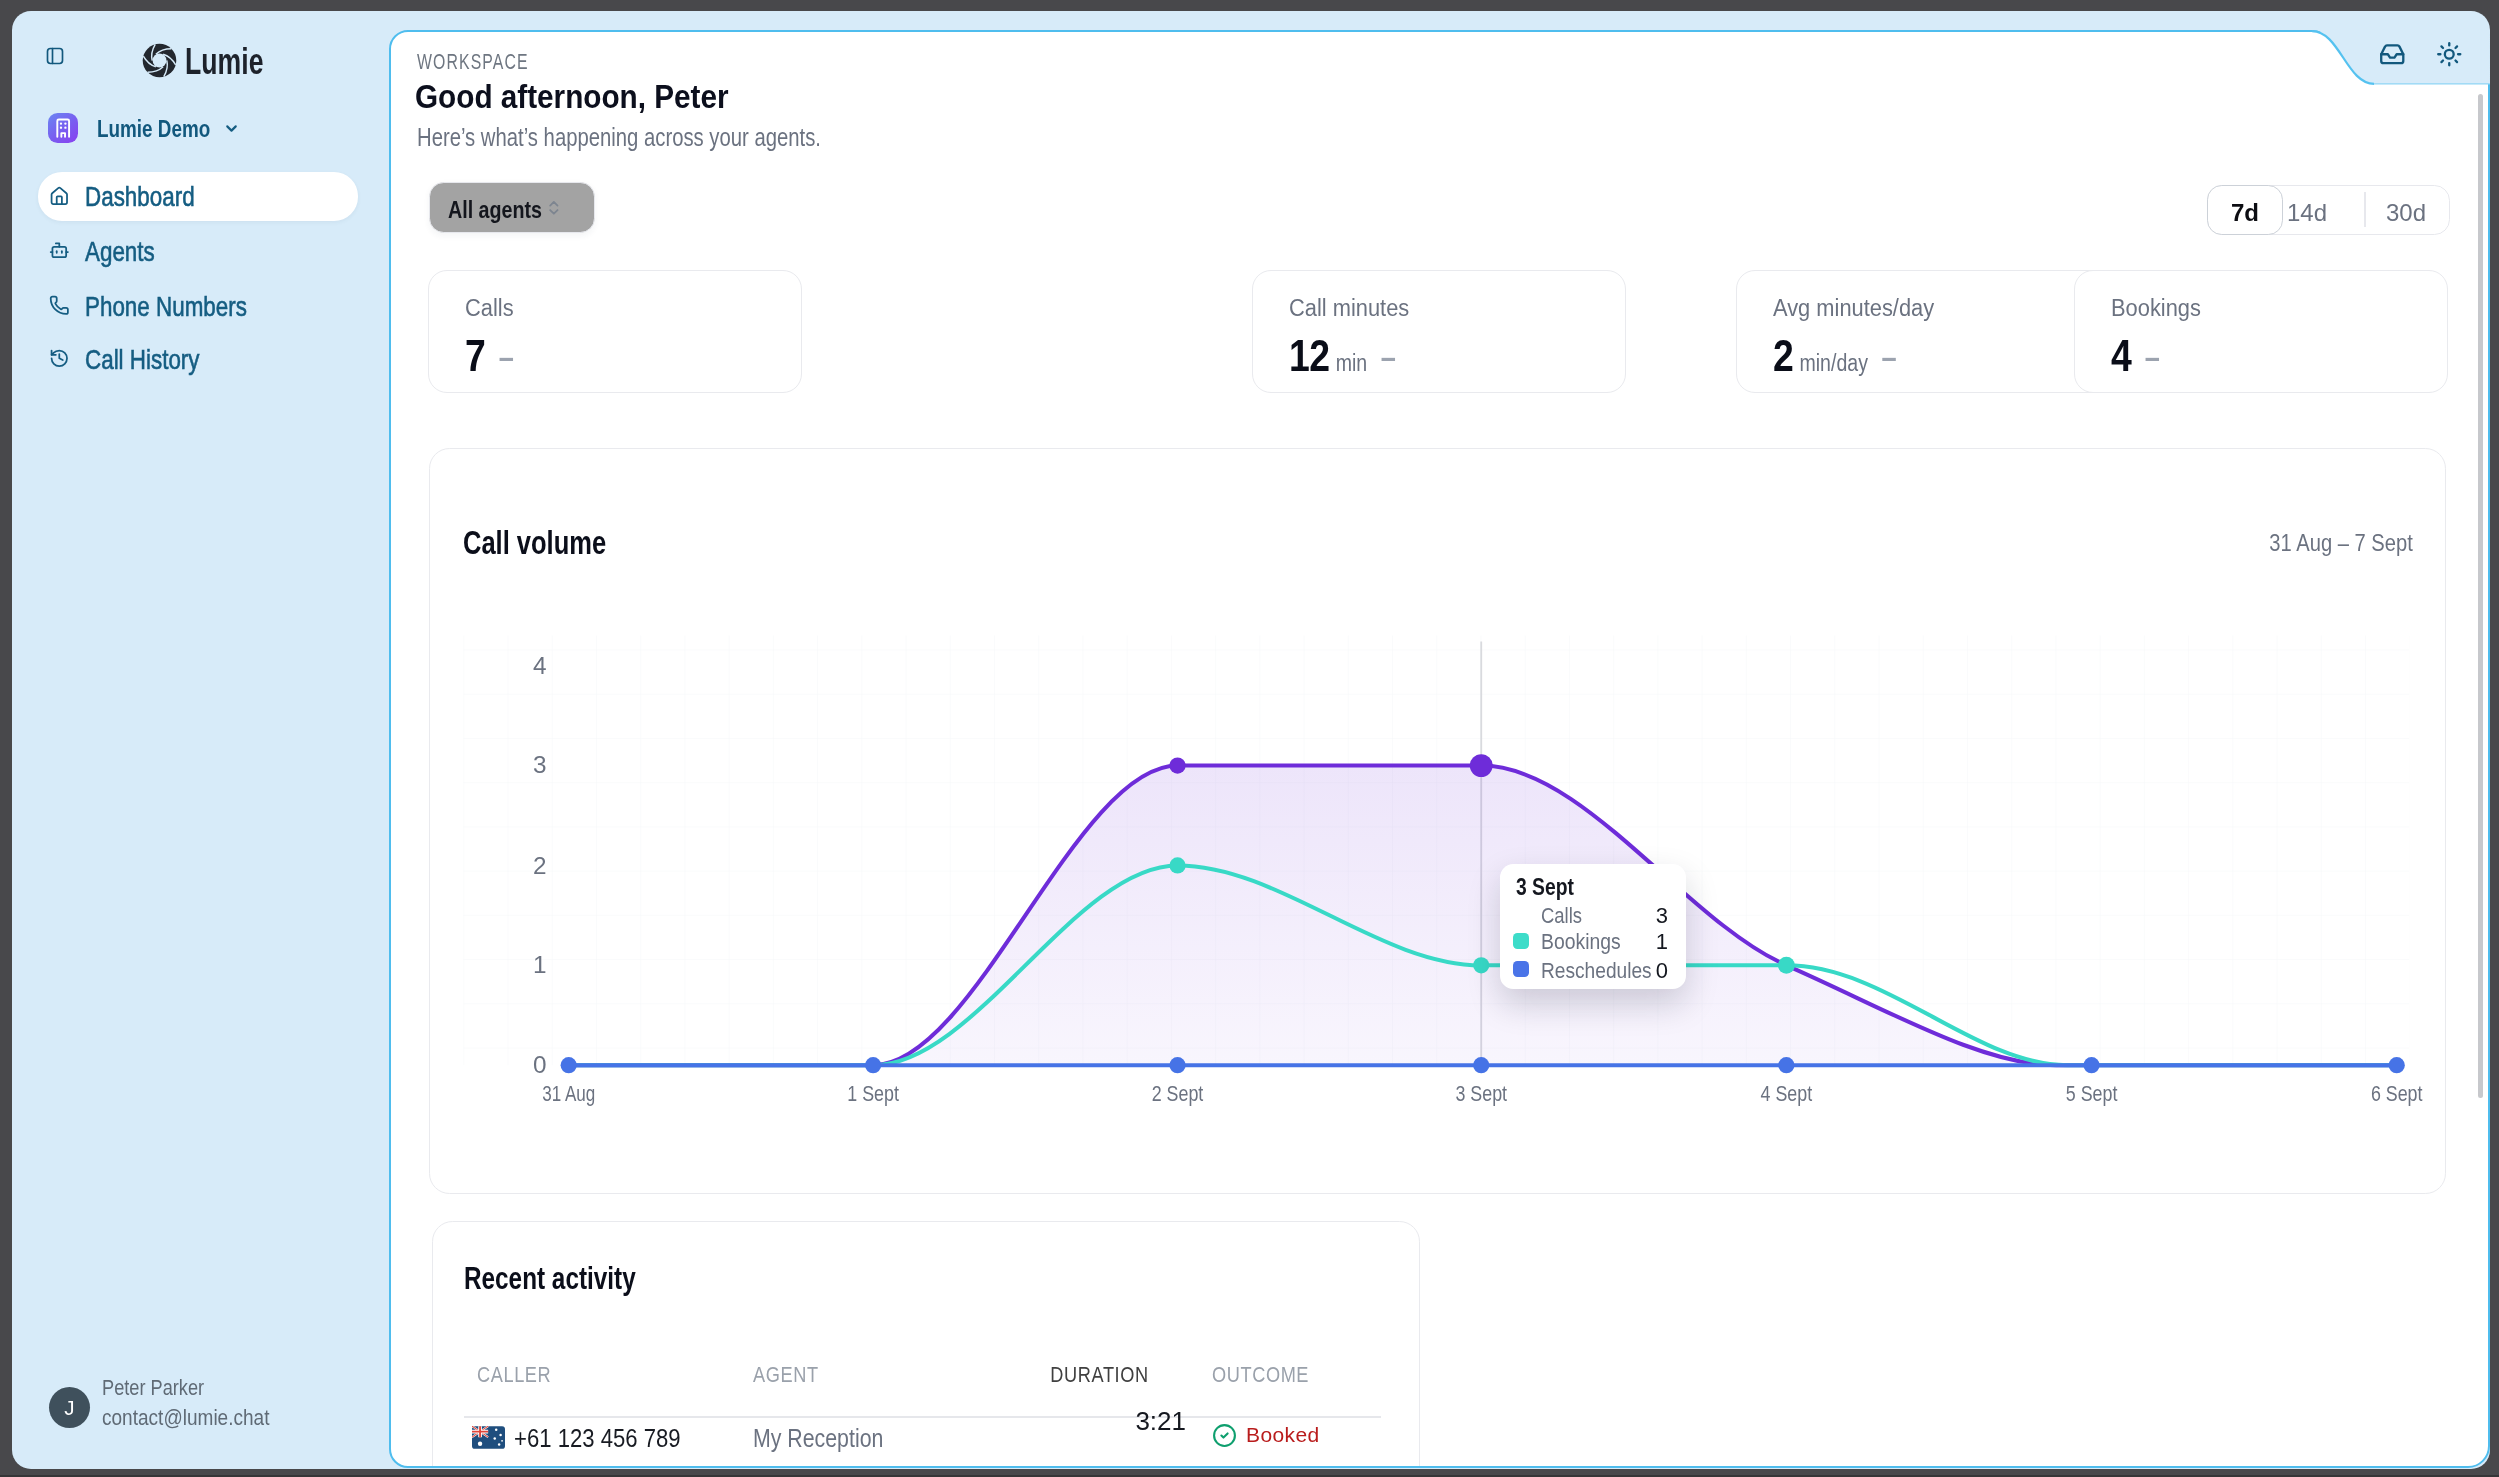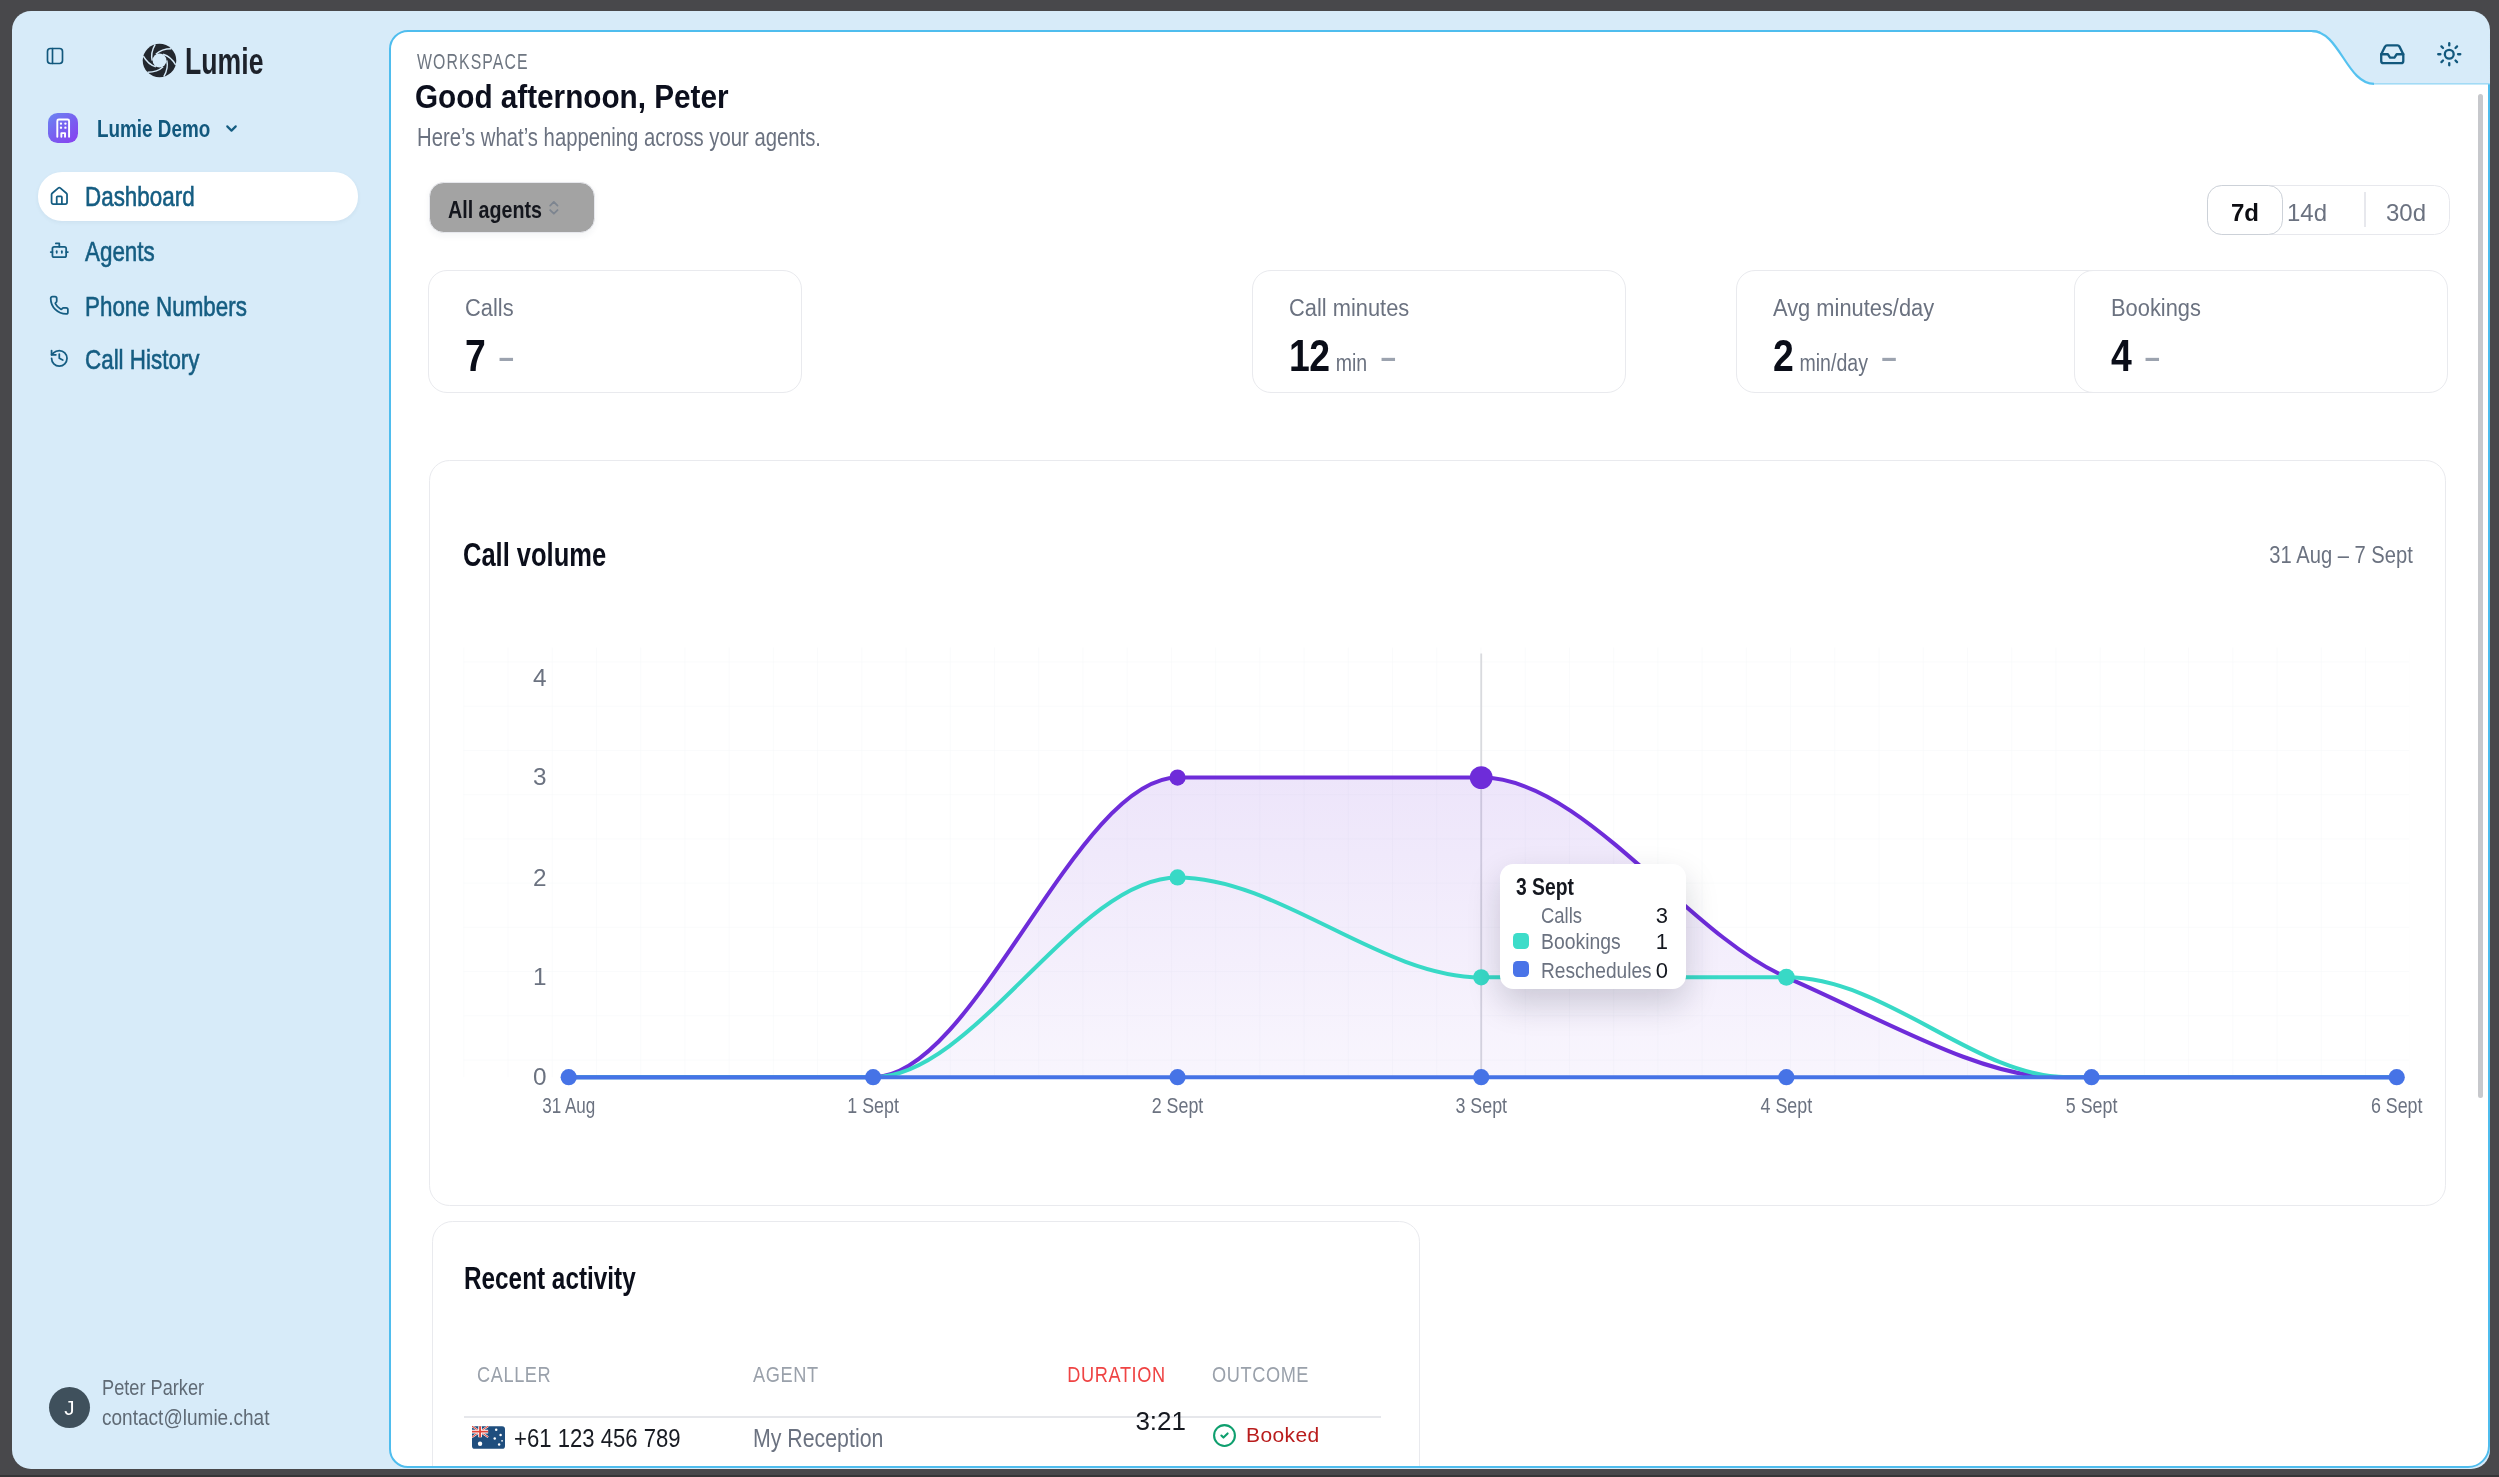--- a/index.html
+++ b/index.html
@@ -117,21 +117,21 @@
 </div>
 <div class="card" style="left:1345px;top:238px;width:374px;height:123px">
 <div class="statlabel tL" style="transform:scaleX(0.95)">Avg minutes/day</div>
 <div class="statval">2<span class="unit">min/day</span><span class="dash">–</span></div>
 </div>
 <div class="card" style="left:1683px;top:238px;width:374px;height:123px">
 <div class="statlabel tL" style="transform:scaleX(0.95)">Bookings</div>
 <div class="statval">4<span class="dash">–</span></div>
 </div>
 
-<div class="card" style="left:38px;top:428px;width:2017px;height:746px;border-radius:20.6px">
+<div class="card" style="left:38px;top:416px;width:2017px;height:746px;border-radius:20.6px">
 <div class="abs tL" style="left:33px;top:74px;font-size:34px;font-weight:bold;color:#0b0e1a;transform:scaleX(0.75)">Call volume</div>
 <div class="abs" style="right:32px;top:80px;width:295px;text-align:right;font-size:24px;color:#6b7280"><span class="tR" style="transform:scaleX(0.84)">31 Aug – 7 Sept</span></div>
 <svg class="abs" style="left:0;top:0" width="2014" height="743" viewBox="584 597 2732 1008">
 <defs>
 <pattern id="gp" width="60" height="60" patternUnits="userSpaceOnUse" x="629" y="749">
 <path d="M0 0H60M0 0V60" stroke="#f5f6f9" stroke-width="1.2" fill="none"></path>
 </pattern>
 <linearGradient id="pf" gradientUnits="userSpaceOnUse" x1="0" y1="891" x2="0" y2="1433">
 <stop offset="0" stop-color="#6e2cd9" stop-opacity="0.15"></stop>
 <stop offset="1" stop-color="#6e2cd9" stop-opacity="0.045"></stop>
@@ -189,21 +189,21 @@
 <div class="abs" style="left:122px;top:65px;width:46px;text-align:right;font-size:22px;color:#14171f">1</div>
 <div class="abs" style="left:13.3px;top:97px;width:16px;height:16px;border-radius:4.4px;background:#4a74e8"></div>
 <div class="abs tL" style="left:41px;top:94px;font-size:22px;color:#6b7280;transform:scaleX(0.87)">Reschedules</div>
 <div class="abs" style="left:122px;top:94px;width:46px;text-align:right;font-size:22px;color:#14171f">0</div>
 </div>
 
 <div class="card" style="left:41px;top:1189px;width:988px;height:298px;border-radius:20.6px">
 <div class="abs tL" style="left:31px;top:38px;font-size:32px;font-weight:bold;color:#0b0e1a;transform:scaleX(0.76)">Recent activity</div>
 <div class="abs tL" style="left:44px;top:141px;font-size:21.4px;letter-spacing:0.7px;color:#9aa1ab;transform:scaleX(0.85)">CALLER</div>
 <div class="abs tL" style="left:320px;top:141px;font-size:21.4px;letter-spacing:0.7px;color:#9aa1ab;transform:scaleX(0.85)">AGENT</div>
-<div class="abs" style="left:552px;top:141px;width:181px;text-align:right;font-size:21.4px;letter-spacing:0.7px;color:#ef4444"><span class="tR" style="transform:scaleX(0.85)">DURATION</span></div>
+<div class="abs" style="left:600px;top:141px;width:181px;font-size:21.4px;letter-spacing:0.7px;color:#404040"><span class="tR" style="transform:scaleX(0.85)">DURATION</span></div>
 <div class="abs tL" style="left:779px;top:141px;font-size:21.4px;letter-spacing:0.7px;color:#9aa1ab;transform:scaleX(0.85)">OUTCOME</div>
 <div class="abs" style="left:31px;top:194px;width:917px;height:1.5px;background:#e6e7eb"></div>
 <svg class="abs" style="left:39px;top:204px" width="33" height="23" viewBox="0 0 45 31">
 <rect width="45" height="31" rx="4" fill="#1f4e7e"></rect>
 <g stroke="#fff" stroke-width="2.6">
           <path d="M0 0 22 15M22 0 0 15"></path>
         </g>
 <g stroke="#e0453a" stroke-width="1.4">
           <path d="M0 0 22 15M22 0 0 15"></path>
         </g>

